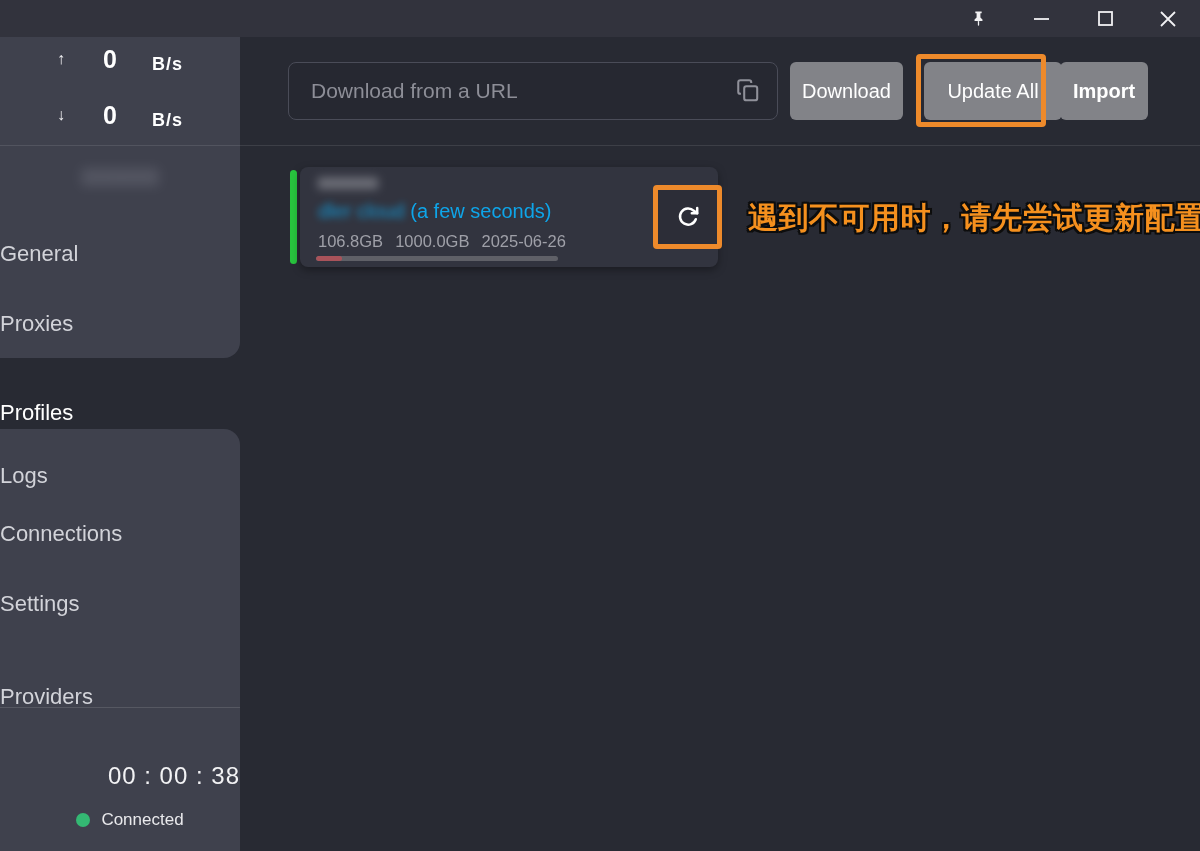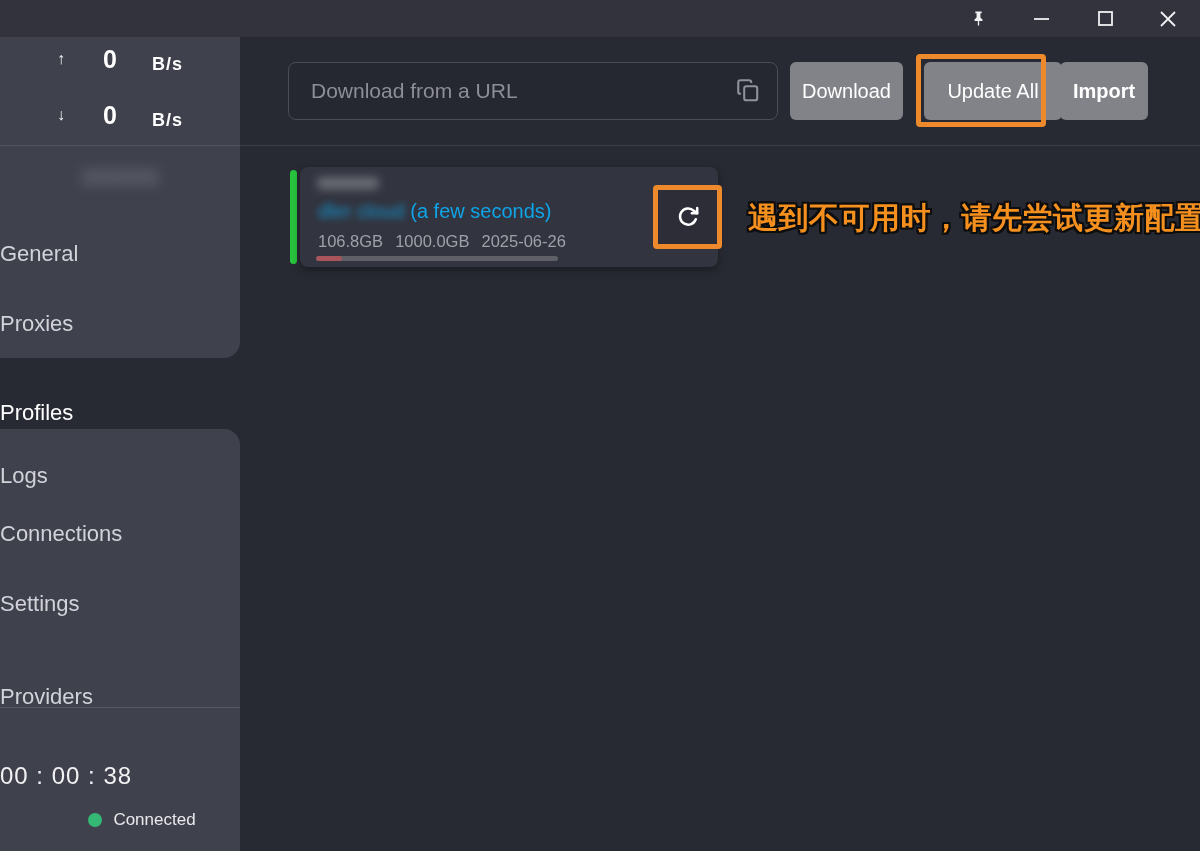--- a/index.html
+++ b/index.html
@@ -29,23 +29,23 @@
 
   .sb-logo-blur { position:absolute; left:55px; top:162px; width:130px; height:38px; color:#9a9ca8;
                   font-size:20px; text-align:center; filter:blur(6px); opacity:.22; overflow:hidden; }
 
   
   .menu-item { position:absolute; left:0; width:220px; height:70px; line-height:70px; text-align:left;
                font-size:22px; color:#d2d3d9; cursor:pointer; }
   .menu-item.selected { color:#ffffff; }
 
   
-  .uptime { position:absolute; left:0; top:762px; width:240px; text-align:left; font-size:24px;
+  .uptime { position:absolute; left:0; top:762px; width:240px; text-align:right; font-size:24px;
             color:#f2f2f4; letter-spacing:1px; }
-  .conn-row { position:absolute; left:12px; top:810px; width:260px; display:flex; align-items:center;
+  .conn-row { position:absolute; left:0; top:810px; width:260px; display:flex; align-items:center;
               justify-content:center; gap:11px; }
   .conn-dot { width:14px; height:14px; border-radius:50%; background:#34b873; }
   .conn-label { font-size:17px; color:#e9e9ec; }
 
   
   .url-input { position:absolute; left:288px; top:62px; width:490px; height:58px; background:#262831;
                border:1px solid #4a4c58; border-radius:8px; color:#d8d9de; font-size:21px;
                padding:0 54px 0 22px; outline:none; font-family:inherit; }
   .url-input::placeholder { color:#8d8e97; }
   .copy-btn { position:absolute; left:732px; top:76px; width:32px; height:32px; display:flex;

